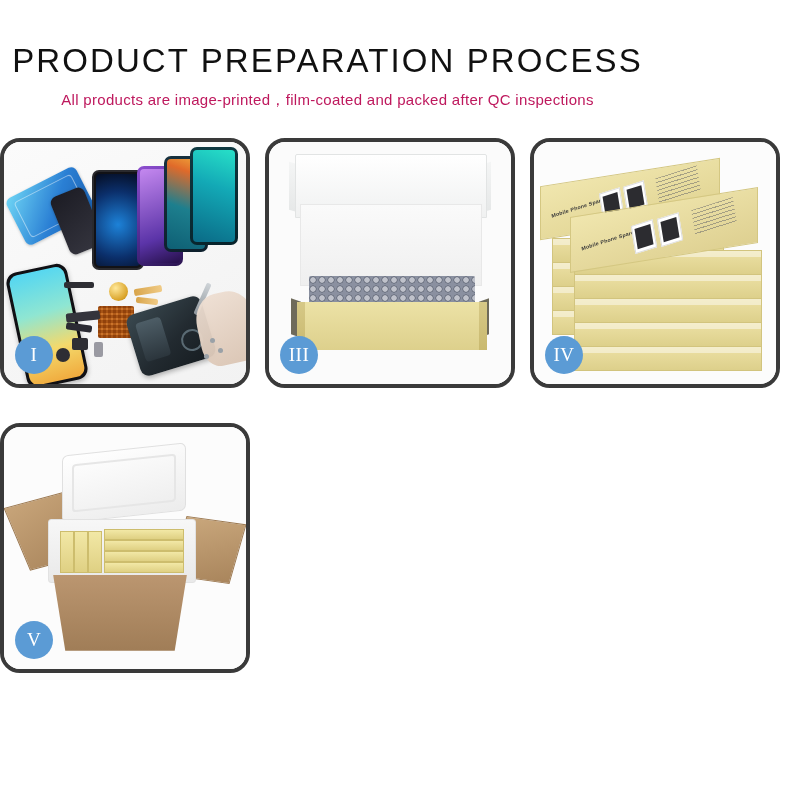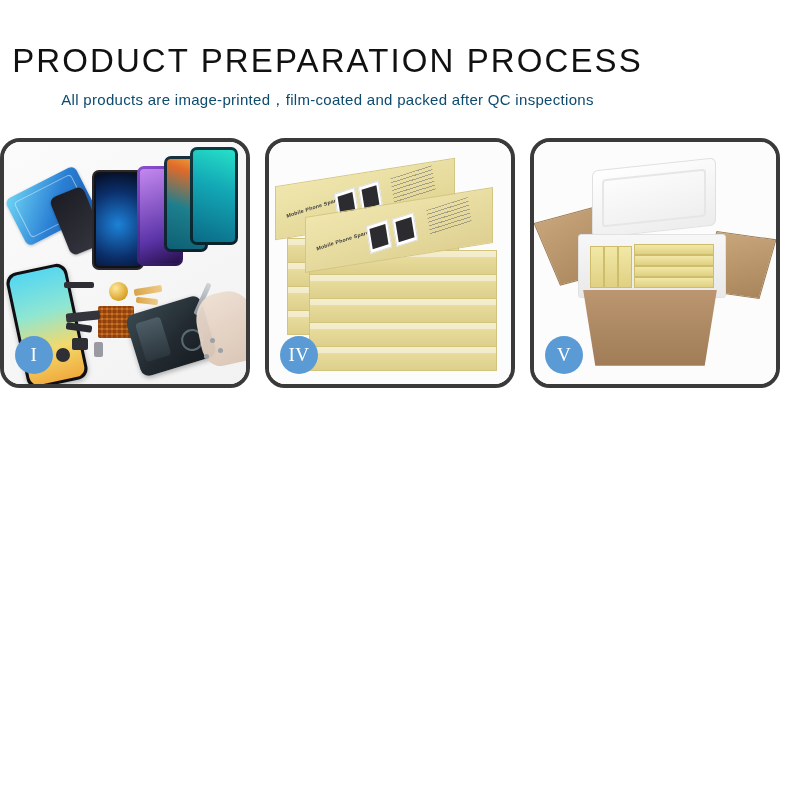--- a/index.html
+++ b/index.html
@@ -10,21 +10,21 @@
   }
   .page{width:655px;height:811px;position:relative;box-sizing:border-box;}
 
   
   .header{text-align:center;padding-top:44px;}
   .title{
     font-size:33px;font-weight:500;letter-spacing:2.1px;color:#111;
     line-height:1.05;white-space:nowrap;
   }
   .subtitle{
-    margin-top:12px;font-size:15px;color:#0c4a6e;letter-spacing:.3px;
+    margin-top:12px;font-size:15px;color:#be185d;letter-spacing:.3px;
     white-space:nowrap;
   }
 
   
   .grid{
     margin:28px auto 0;width:780px;
     display:grid;grid-template-columns:repeat(3,250px);
     grid-template-rows:250px 250px;
     justify-content:space-between;row-gap:35px;
   }
@@ -257,20 +257,33 @@
         <div class="tool1"></div>
         <div class="hand"></div>
         <div class="scr" style="left:206px;top:196px;"></div>
         <div class="scr" style="left:214px;top:206px;"></div>
         <div class="scr" style="left:200px;top:212px;"></div>
       </div>
       <div class="badge">I</div>
     </div>
 
 
+    <div class="panel">
+      <div class="photo p3">
+        <div class="lidflapL"></div>
+        <div class="lidflapR"></div>
+        <div class="lid"></div>
+        <div class="foamback"></div>
+        <div class="bubbleins"></div>
+        <div class="basecutL"></div>
+        <div class="basecutR"></div>
+        <div class="boxbase"></div>
+      </div>
+      <div class="badge">III</div>
+    </div>
 
     <div class="panel">
       <div class="photo p4">
         <div class="sb" style="top:96px;">
             <i></i>
           </div>
         <div class="sb" style="top:120px;">
             <i></i>
           </div>
         <div class="sb" style="top:144px;">

